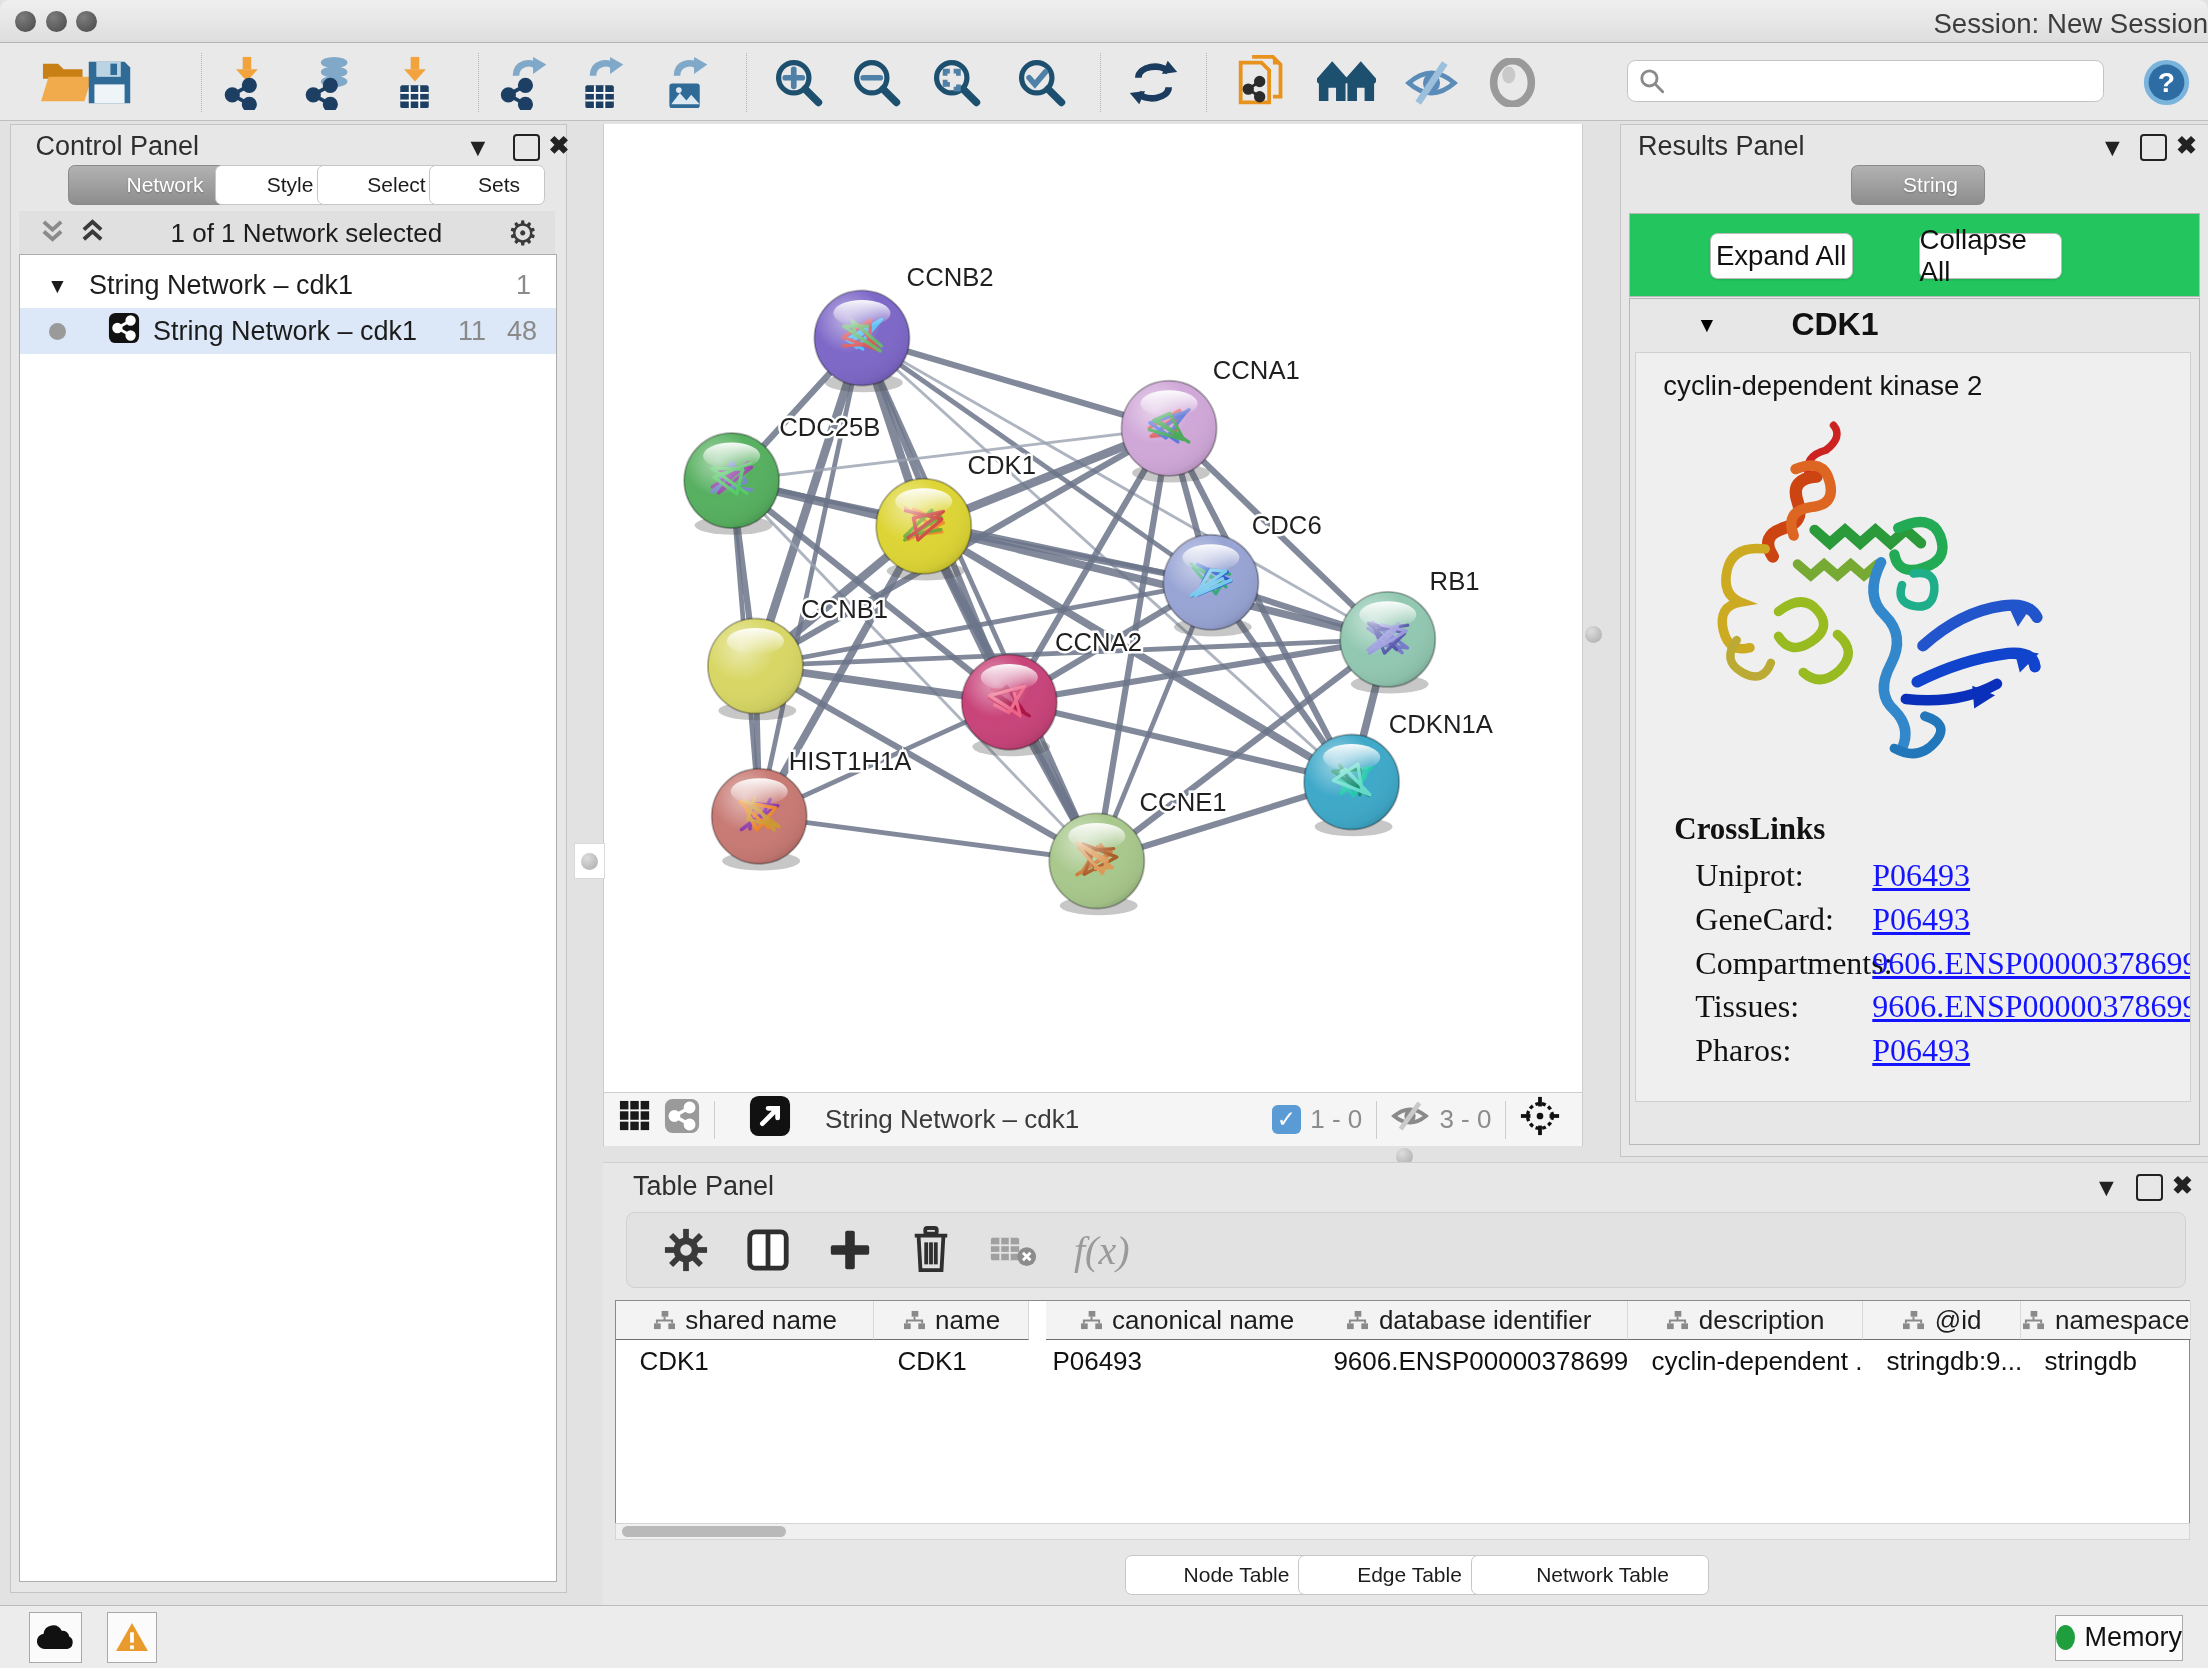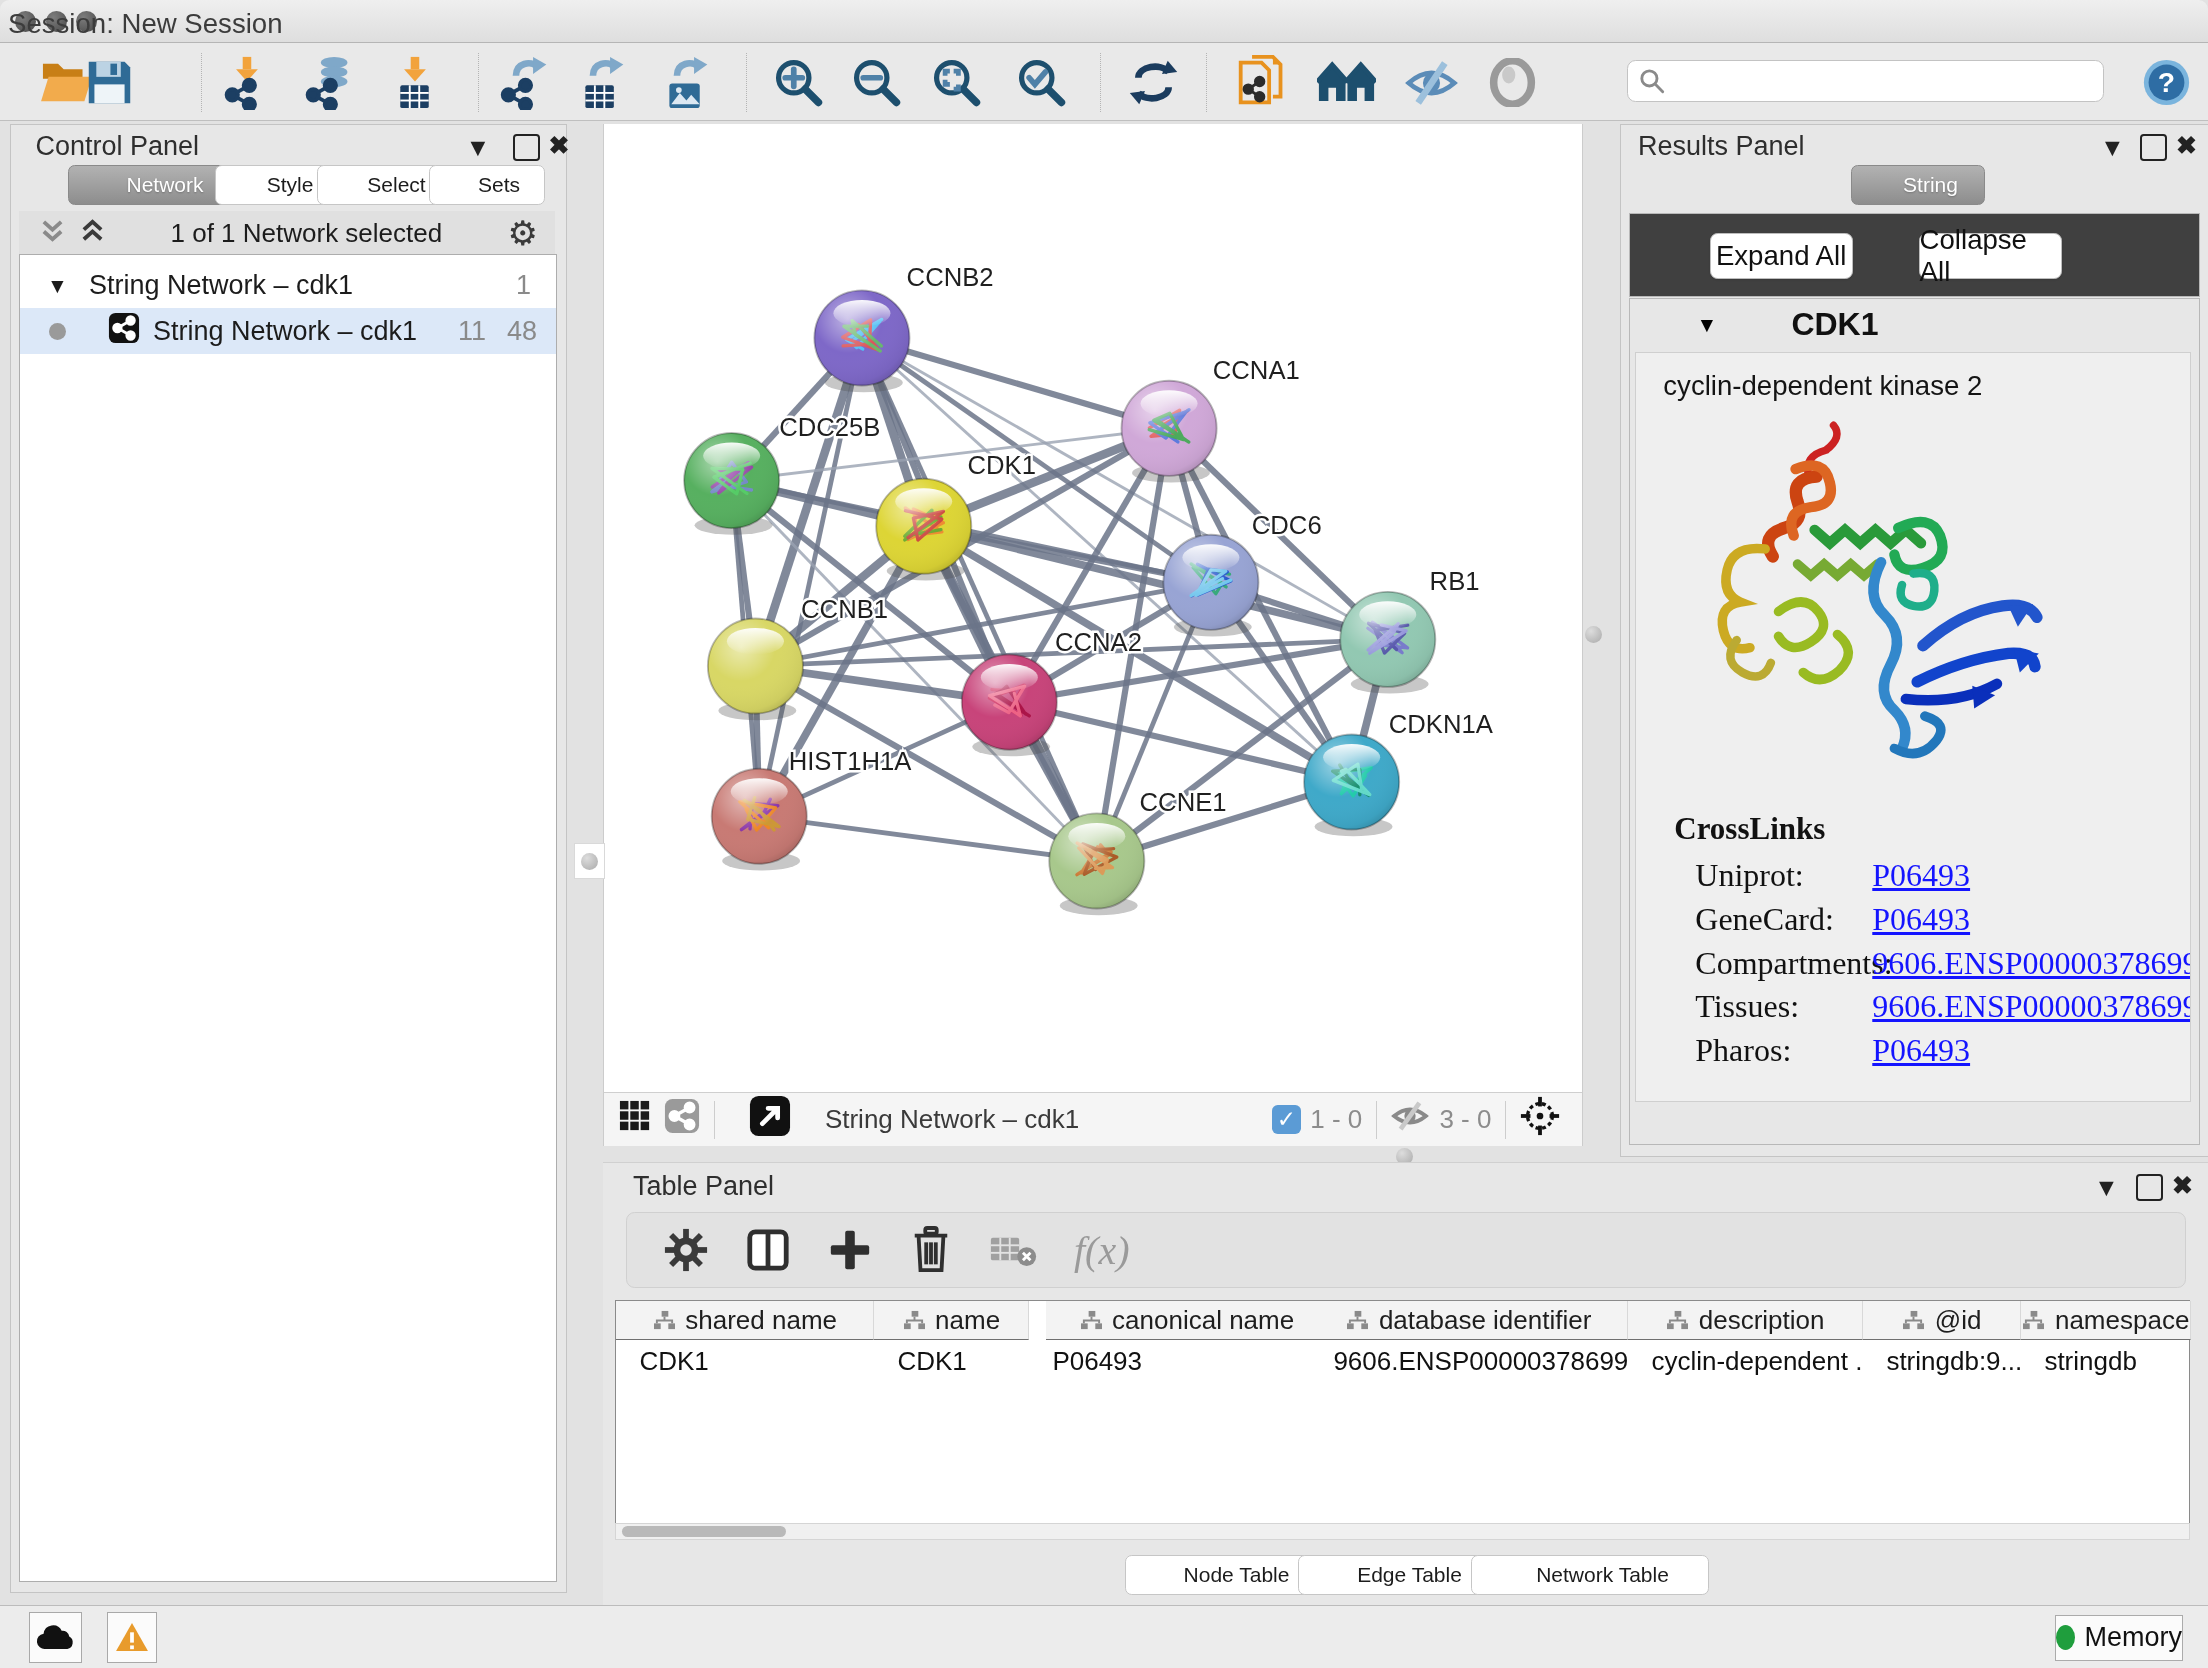--- a/index.html
+++ b/index.html
@@ -5,21 +5,21 @@
   html,body{margin:0;padding:0;width:2208px;height:1668px;overflow:hidden;
     font-family:"Liberation Sans",sans-serif;background:#e2e2e2;
     -webkit-font-smoothing:antialiased;}
   .abs{position:absolute;}
   
   #titlebar{left:0;top:0;width:2208px;height:42px;
     background:linear-gradient(#efefef,#dedede);border-bottom:1px solid #b5b5b5;
     border-radius:9.5px 9.5px 0 0;}
   .tlight{position:absolute;top:10.5px;width:21px;height:21px;border-radius:50%;
     background:radial-gradient(circle at 35% 30%,#7d7d7d,#474747);}
-  #win-title{position:absolute;left:0;right:0;top:7.6px;text-align:left;
+  #win-title{position:absolute;left:0;right:0;top:7.6px;text-align:right;
     font-size:27.6px;color:#3c3c3c;padding-left:8px;}
   
   #toolbar{left:0;top:43px;width:2208px;height:77px;background:#e9e9e9;
     border-bottom:1px solid #bfbfbf;}
   .tbtn{position:absolute;top:11.4px;width:61px;height:57px;display:flex;
     align-items:center;justify-content:center;}
   .tsep{position:absolute;top:9.5px;height:59px;width:0;
     border-left:1.9px dotted #b4b4b4;}
   #search-wrap{position:absolute;left:1627px;top:17px;width:477px;height:42px;
     background:#fff;border:1.9px solid #c3c3c3;border-radius:8.6px;
@@ -50,21 +50,21 @@
   #net-toolbar{left:603px;top:1092px;width:978px;height:53px;background:#f5f5f5;
     border-top:1px solid #cfcfcf;border-left:1px solid #ccc;border-right:1px solid #ccc;
     display:flex;align-items:center;font-size:26px;color:#8c8c8c;}
   .ndiv{width:1px;height:38px;background:#cdcdcd;margin:0 13.3px;}
   #net-name{color:#3a3a3a;}
   .chk{width:28.5px;height:28.5px;border-radius:5.7px;background:#5b9bd5;color:#fff;
     font-size:23px;display:flex;align-items:center;justify-content:center;margin-right:9.5px;}
   
   #results-panel{left:1620px;top:124px;width:588px;height:1031px;}
   #rp-box1{position:absolute;left:7.6px;top:88px;width:569px;height:82px;
-    border:1.9px solid #b8b8b8;background:#404040;}
+    border:1.9px solid #b8b8b8;background:#22c55e;}
   .rp-btn{position:absolute;top:19px;height:44px;background:#fff;
     border:1px solid #bdbdbd;border-radius:7.6px;font-size:27.6px;color:#111;
     display:flex;align-items:center;justify-content:center;
     box-shadow:0 1px 1.9px rgba(0,0,0,.12);}
   #rp-box2{position:absolute;left:7.6px;top:173px;width:569px;height:845px;
     border:1.9px solid #b8b8b8;background:#e7e7e7;}
   #cdk1-hdr{position:absolute;left:0;top:0;width:100%;height:51px;
     display:flex;align-items:center;}
   #rp-inner{position:absolute;left:5.7px;top:53px;width:554px;height:748px;
     background:#efefef;border:1px solid #cfcfcf;overflow:hidden;}

